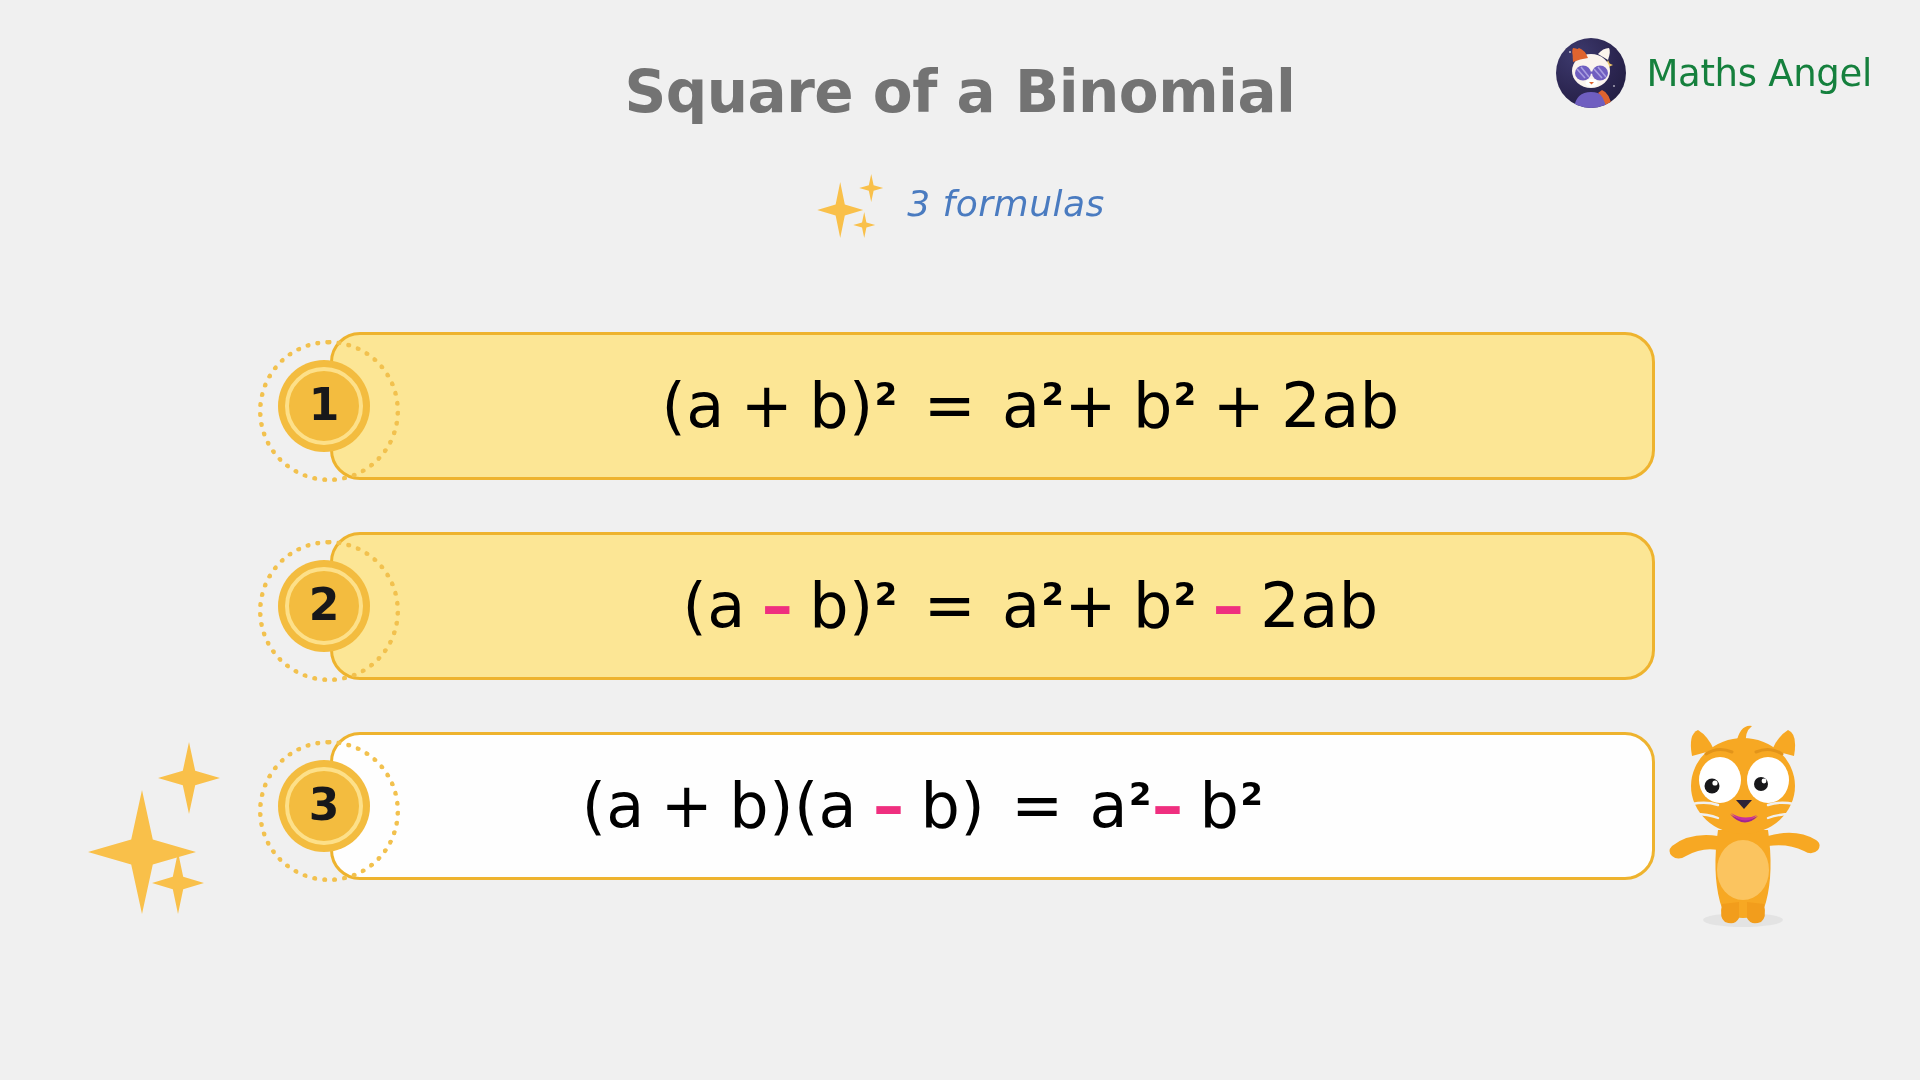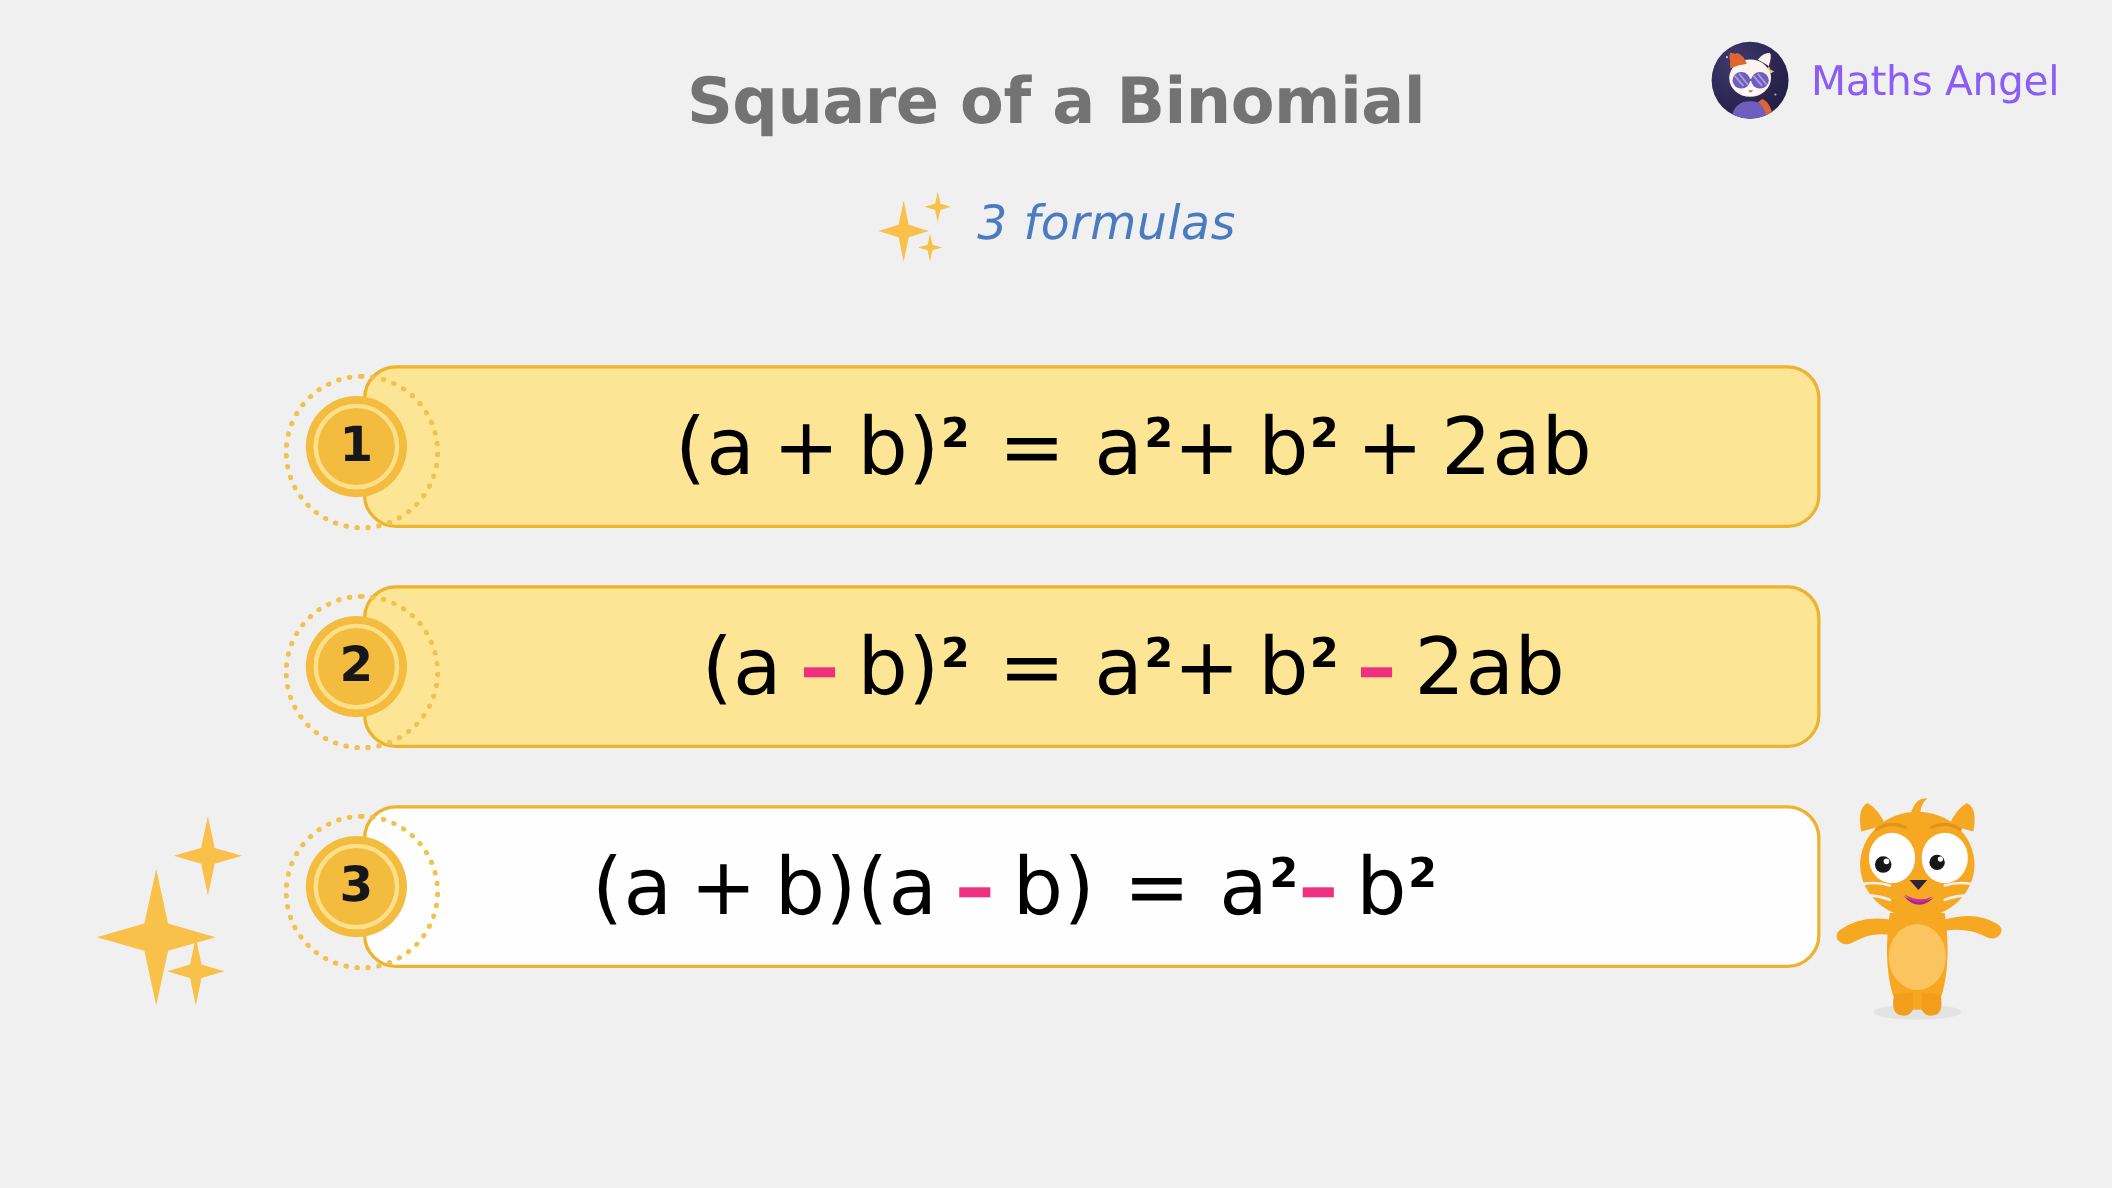--- a/index.html
+++ b/index.html
@@ -39,21 +39,21 @@
     justify-content: center;
     gap: 18px;
   }
   .subtitle-sparkles {
     position: relative;
     width: 74px;
     height: 66px;
     flex: 0 0 auto;
   }
   .subtitle-text {
-    font-size: 43px;
+    font-size: 36px;
     font-style: italic;
     font-weight: 400;
     color: #4a7bc0;
     font-family: "DejaVu Sans", sans-serif;
     letter-spacing: 0.5px;
     transform: translateY(-2px);
   }
 
   
   .spark {
@@ -76,21 +76,21 @@
     height: 70px;
     border-radius: 50%;
     position: relative;
     overflow: hidden;
     background: radial-gradient(circle at 30% 25%, #3d3a6e 0%, #2b2550 55%, #1d1a3a 100%);
     flex: 0 0 auto;
   }
   .logo-text {
     font-size: 37px;
     font-weight: 500;
-    color: #8b5cf6;
+    color: #15803d;
     font-family: "DejaVu Sans", sans-serif;
     letter-spacing: -0.3px;
   }
 
   
   .rows {
     position: absolute;
     top: 332px;
     left: 0;
     width: 1920px;
@@ -161,21 +161,21 @@
     font-weight: 700;
     color: #17171a;
     font-family: "DejaVu Sans", sans-serif;
     line-height: 1;
     transform: translateY(-1px);
   }
 
   
   .formula {
     font-family: "DejaVu Sans", sans-serif;
-    font-size: 72px;
+    font-size: 62px;
     color: #000000;
     white-space: nowrap;
     letter-spacing: 0.5px;
     line-height: 1;
     transform: translateX(38px);
   }
   .row-3 .formula { transform: translateX(-70px); }
   .formula sup {
     font-size: 0.52em;
     font-weight: 700;

